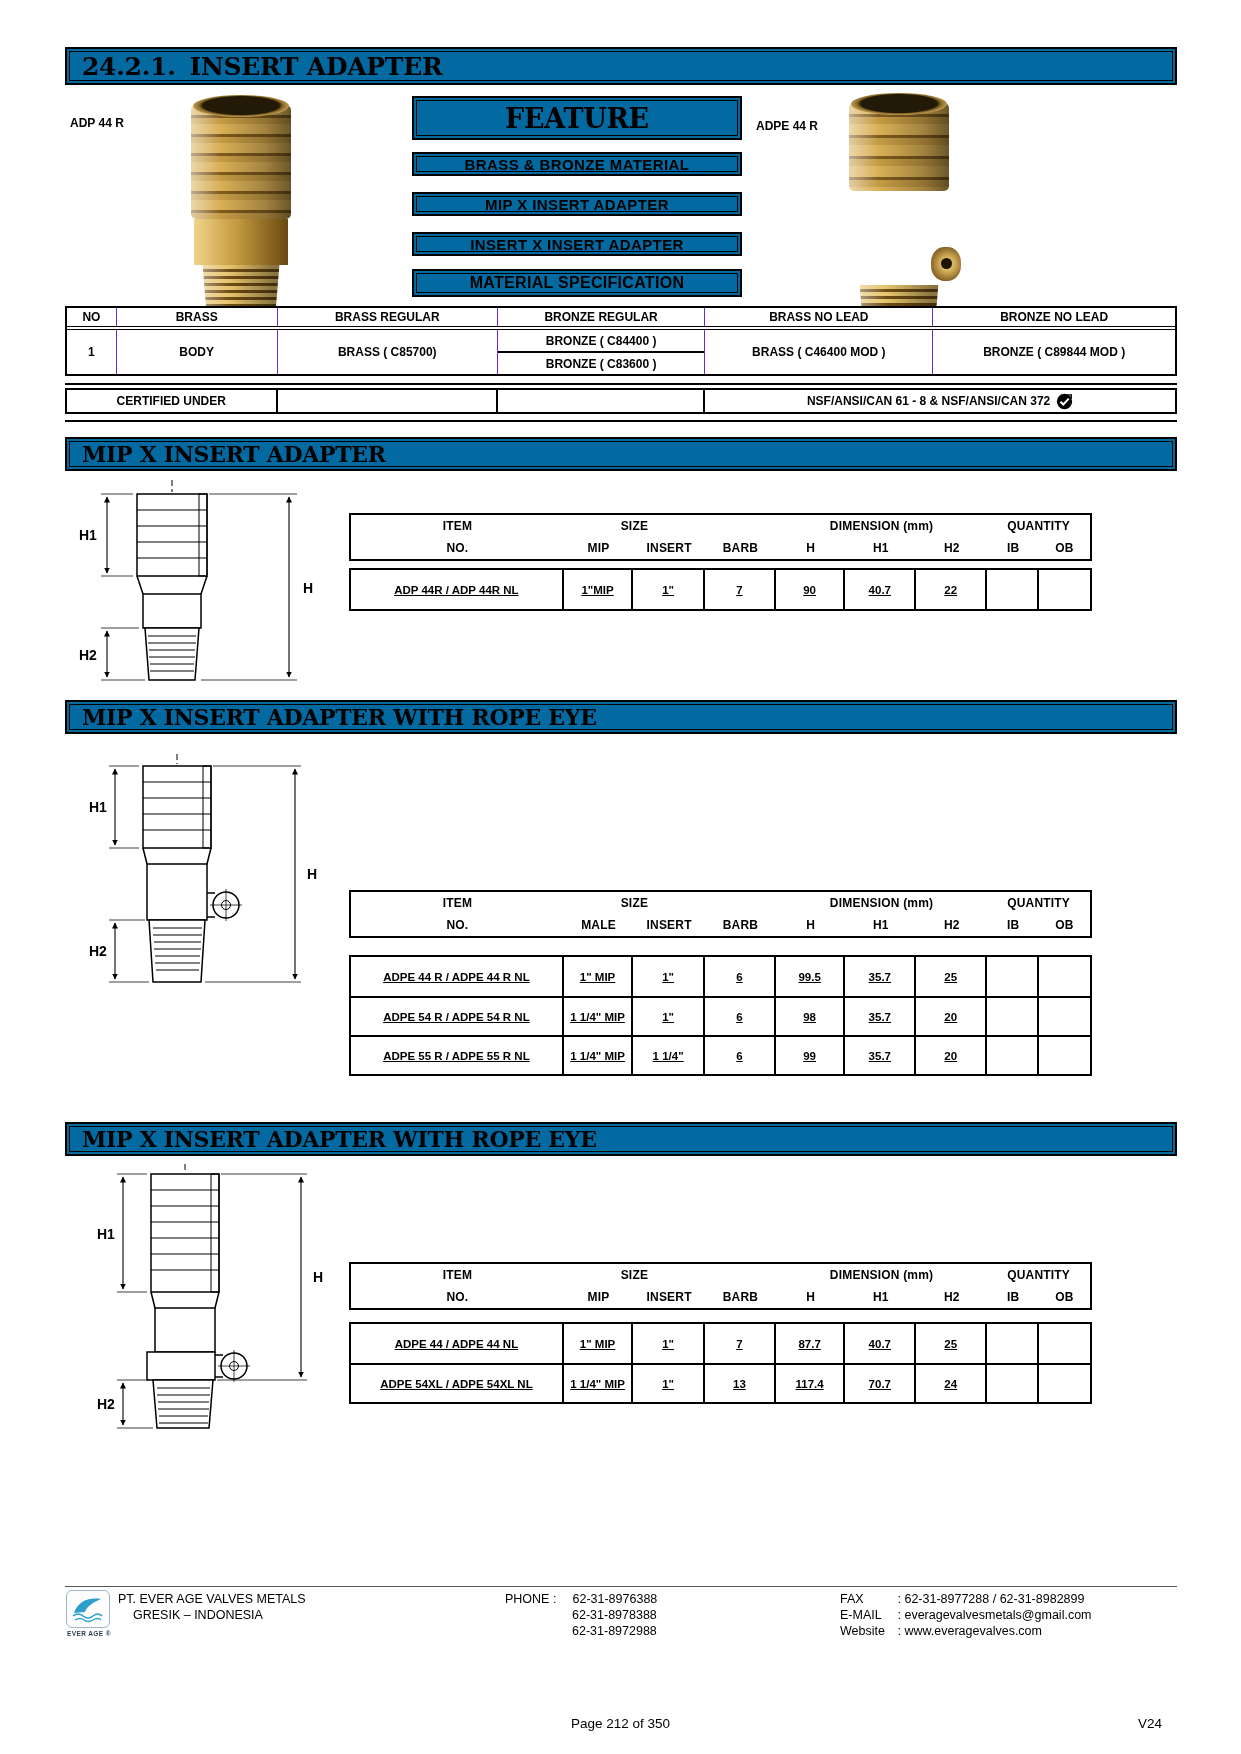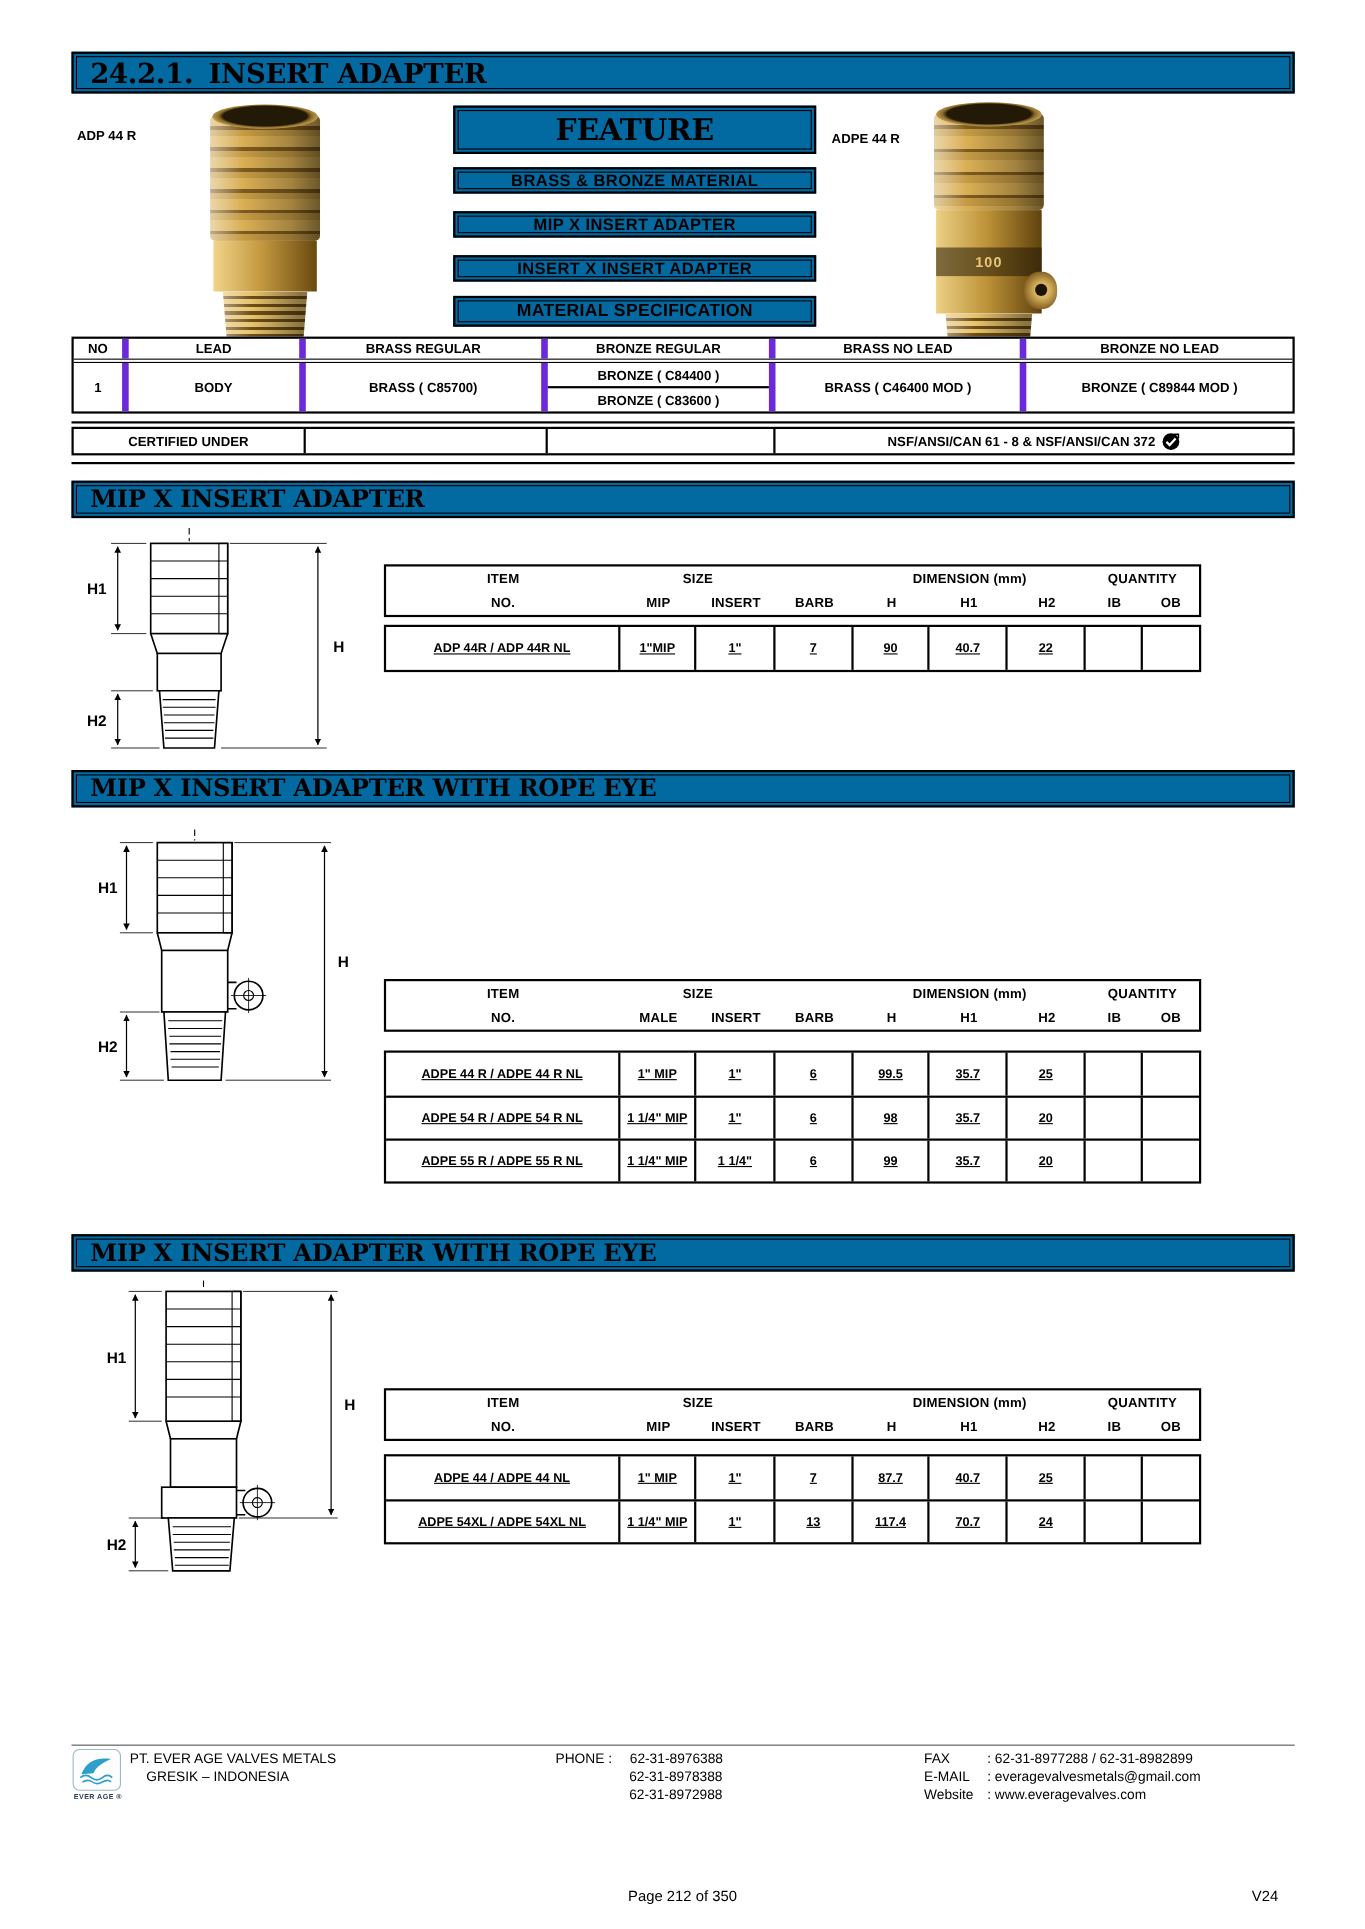--- a/index.html
+++ b/index.html
@@ -27,21 +27,21 @@
 
   .mspec-box { left:412px; top:269px; width:330px; height:28px; }
   .mspec-box .bx-txt { justify-content:center; font-weight:bold; font-size:16px; letter-spacing:.3px; }
 
   .prod-label { position:absolute; font-weight:bold; font-size:12px; }
 
   
   .mtable { position:absolute; left:65px; top:306px; width:1112px; border:2px solid #000; background:#fff; }
   .m-hrow { display:flex; height:22px; border-bottom:4px double #000; }
   .m-brow { display:flex; height:44px; }
-  .mc { display:flex; align-items:center; justify-content:center; font-weight:bold; font-size:12px; border-right:6px solid #6d28d9; }
+  .mc { display:flex; align-items:center; justify-content:center; font-weight:bold; font-size:12px; border-right:1px solid #6d28d9; }
   .mc:last-child { border-right:none; }
   .w0{width:4.5%}.w1{width:14.5%}.w2{width:19.9%}.w3{width:18.7%}.w4{width:20.6%}.w5{width:21.8%}
   .mc.split { flex-direction:column; }
   .mc.split .half { flex:1; width:100%; display:flex; align-items:center; justify-content:center; }
   .mc.split .half:first-child { border-bottom:2px solid #000; }
 
   .rule { position:absolute; left:65px; width:1112px; height:2px; background:#000; }
 
   .cbar { position:absolute; left:65px; top:388px; width:1112px; height:26px; border:2px solid #000; display:flex; background:#fff; }
   .cc { display:flex; align-items:center; justify-content:center; font-weight:bold; font-size:12px; border-right:2px solid #000; }
@@ -143,23 +143,20 @@
     <div class="p-barb"></div>
     <div class="p-open"></div>
     <div class="p-mid"></div>
     <div class="p-thread"></div>
   </div>
 
   <div class="prod-label" style="left:756px; top:119px;">ADPE 44 R</div>
   <div class="photo" style="left:843px; top:93px; width:118px; height:272px;">
     <div class="q-barb"></div>
     <div class="q-open"></div>
-    <div class="q-mid">
-      <div class="q-stamp">100</div>
-    </div>
     <div class="q-lug">
         <div class="q-hole"></div>
       </div>
     <div class="q-thread"></div>
   </div>
 
   <div class="dbx feature-box serif-head">
     <div class="bx-txt">FEATURE</div>
   </div>
   <div class="dbx feat-item" style="top:152px;">
@@ -171,21 +168,21 @@
   <div class="dbx feat-item" style="top:232px;">
     <div class="bx-txt">INSERT X INSERT ADAPTER</div>
   </div>
   <div class="dbx mspec-box">
     <div class="bx-txt">MATERIAL SPECIFICATION</div>
   </div>
 
   <div class="mtable">
     <div class="m-hrow">
       <div class="mc w0">NO</div>
-      <div class="mc w1">LEAD</div>
+      <div class="mc w1">BRASS</div>
       <div class="mc w2">BRASS REGULAR</div>
       <div class="mc w3">BRONZE REGULAR</div>
       <div class="mc w4">BRASS NO LEAD</div>
       <div class="mc w5">BRONZE NO LEAD</div>
     </div>
     <div class="m-brow">
       <div class="mc w0">1</div>
       <div class="mc w1">BODY</div>
       <div class="mc w2">BRASS ( C85700)</div>
       <div class="mc w3 split">

